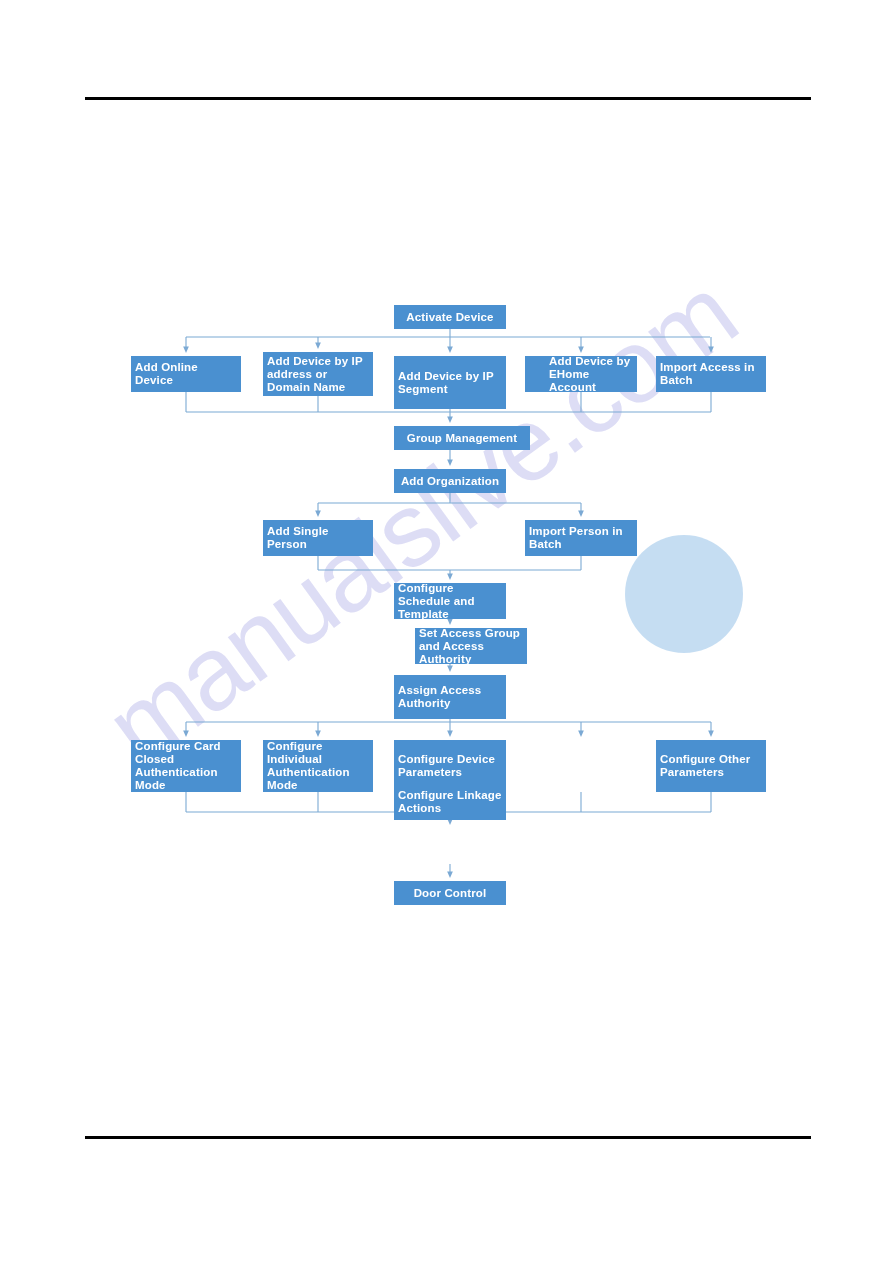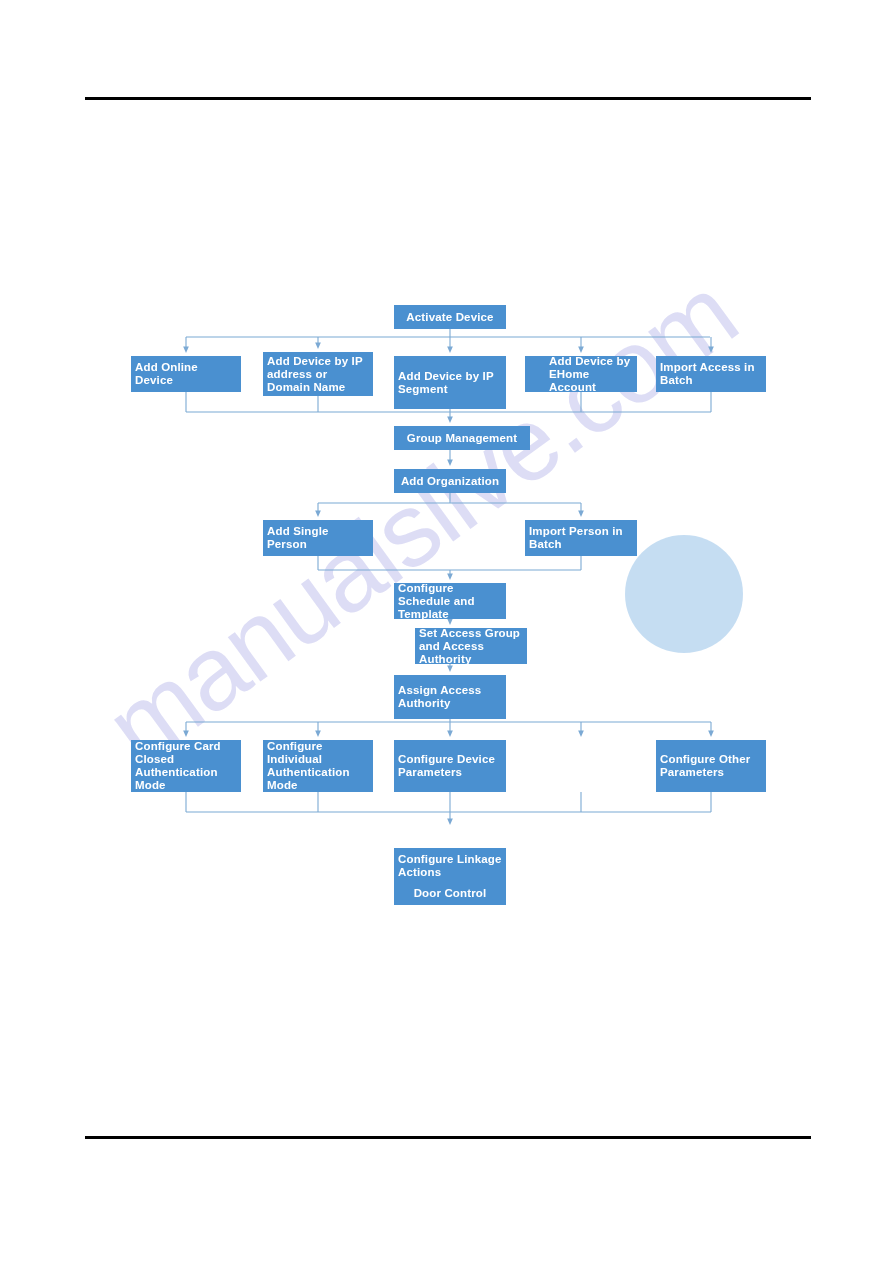--- a/index.html
+++ b/index.html
@@ -203,20 +203,20 @@
   </div>
   <div class="node" id="n-configure-individual" style="left:263px;top:740px;width:110px;height:52px;">
     <span>Configure Individual Authentication Mode</span>
   </div>
   <div class="node" id="n-configure-device-params" style="left:394px;top:740px;width:112px;height:52px;">
     <span>Configure Device Parameters</span>
   </div>
   <div class="node" id="n-configure-other" style="left:656px;top:740px;width:110px;height:52px;">
     <span>Configure Other Parameters</span>
   </div>
-  <div class="node" id="n-configure-linkage" style="left:394px;top:848px;width:112px;height:36px;">
+  <div class="node" id="n-configure-linkage" style="left:394px;top:784px;width:112px;height:36px;">
     <span>Configure Linkage Actions</span>
   </div>
   <div class="node" id="n-door-control" style="left:394px;top:881px;width:112px;height:24px;">
     <span>Door Control</span>
   </div>
 
 </div>
 
 </body></html>

